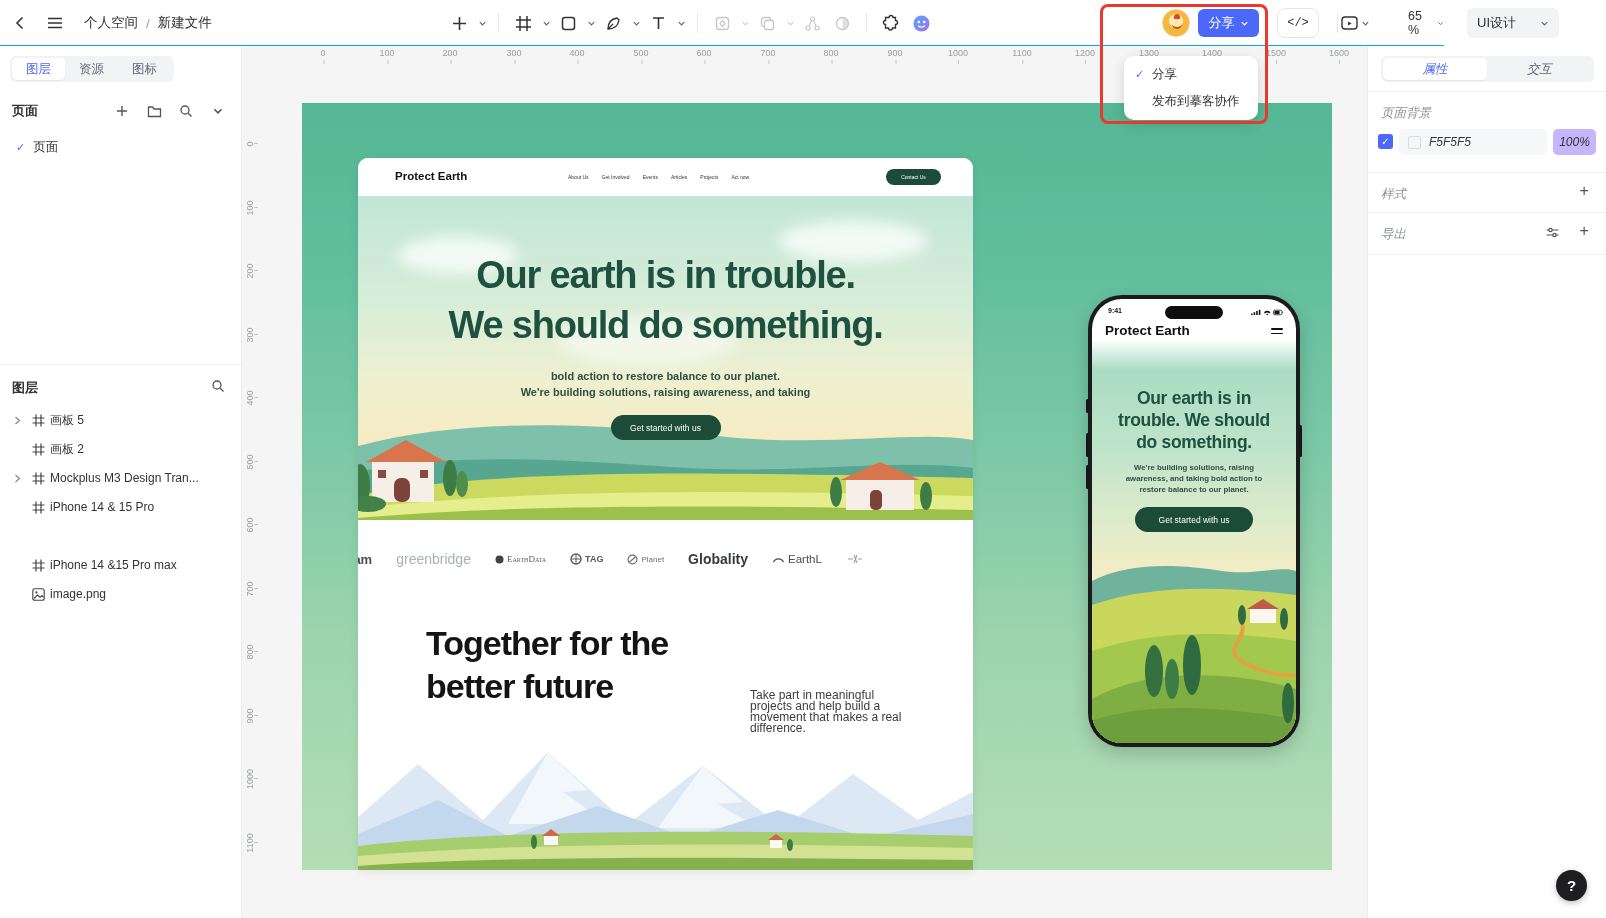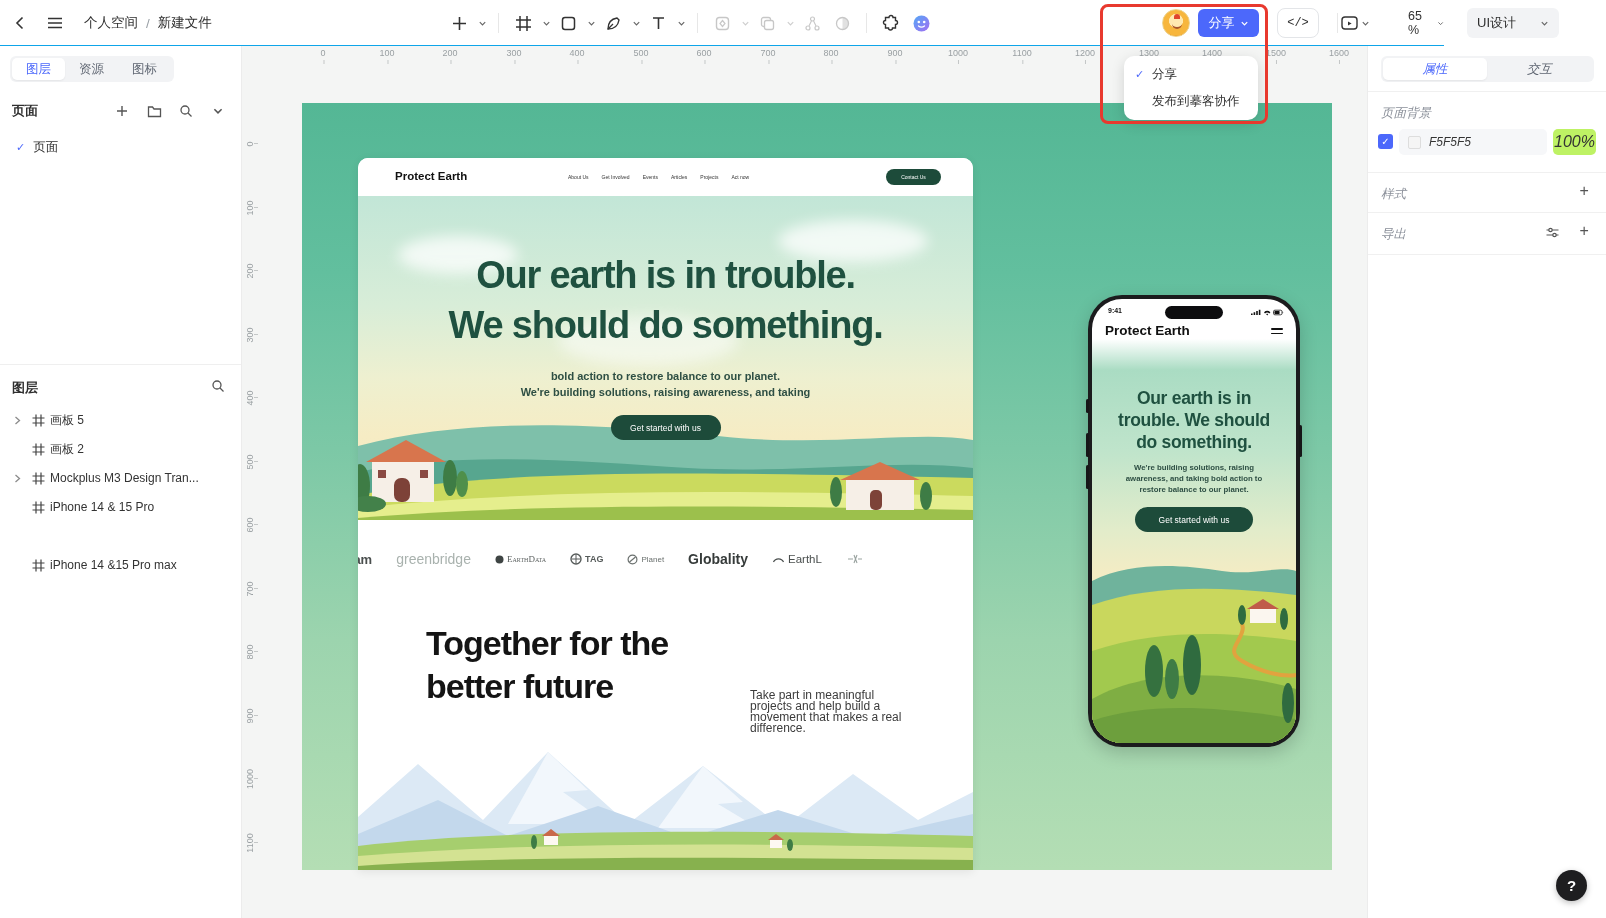--- a/index.html
+++ b/index.html
@@ -75,23 +75,23 @@
   .pn-div { position:absolute; left:0; width:100%; border-top:1px solid #f0f0f0; }
   .pn-label { position:absolute; left:13px; font-size:12.5px; color:#8a8f99; }
   .checkbox { position:absolute; left:10px; top:88px; width:15px; height:15px; border-radius:3px;
               background:#4c68fb; color:#fff; font-size:10px; display:flex; align-items:center;
               justify-content:center; cursor:pointer; }
   .color-field { position:absolute; left:31px; top:83px; width:148px; height:26px; background:#f6f7f9;
                  border-radius:5px; display:flex; align-items:center; font-size:12px; color:#333;
                  cursor:pointer; }
   .swatch { width:13px; height:13px; background:#f5f5f5; border:1px solid #ddd; border-radius:2px;
             margin:0 8px 0 9px; }
-  .pct-field { position:absolute; left:185px; top:83px; width:43px; height:26px; background:#bef264;
+  .pct-field { position:absolute; left:185px; top:83px; width:43px; height:26px; background:#c4b5fd;
                border-radius:5px; display:flex; align-items:center; justify-content:center;
-               font-size:16px; color:#333; cursor:pointer; }
+               font-size:12px; color:#333; cursor:pointer; }
   .plus-ic { position:absolute; width:16px; height:16px; color:#555; font-size:16px; line-height:14px;
              text-align:center; cursor:pointer; }
 
   
   .canvas { position:absolute; left:242px; top:46px; width:1125px; height:872px; background:#f4f5f4;
             overflow:hidden; z-index:10; }
   .h-tick { position:absolute; top:2px; transform:translateX(-50%); font-size:9px; color:#9aa0a3; }
   .h-tick::after { content:''; position:absolute; left:50%; top:12px; width:1px; height:4px; background:#c4c7c7; }
   .v-tick { position:absolute; left:0px; width:16px; height:14px; }
   .v-tick i { position:absolute; left:-7px; top:3px; width:30px; text-align:center; font-style:normal;
@@ -403,20 +403,30 @@
         </span>
       <span class="lbl">iPhone 14 &amp; 15 Pro</span>
     </div>
     <div class="layer-row" style="top:505px;">
       <span class="lic">
           <svg width="13" height="13" viewBox="0 0 13 13">
             <path d="M4 .5v12M9 .5v12M.5 4h12M.5 9h12" stroke="#444" stroke-width="1.2"></path>
           </svg>
         </span>
       <span class="lbl">iPhone 14 &amp;15 Pro max</span>
+    </div>
+    <div class="layer-row" style="top:534px;">
+      <span class="lic">
+          <svg width="13" height="13" viewBox="0 0 13 13">
+            <rect x=".8" y=".8" width="11.4" height="11.4" rx="2" fill="none" stroke="#444" stroke-width="1.1"></rect>
+            <circle cx="4.4" cy="4.4" r="1.1" fill="#444"></circle>
+            <path d="M2 10.5 5.5 7l2.5 2.2L10 7.5l1.5 1.8" fill="none" stroke="#444" stroke-width="1.1"></path>
+          </svg>
+        </span>
+      <span class="lbl">image.png</span>
     </div>
   </aside>
 
   <aside class="panel">
     <div class="seg" style="left:13px;top:10px;width:213px;">
       <div class="sg active" style="width:104px;">属性</div>
       <div class="sg" style="width:105px;">交互</div>
     </div>
     <div class="pn-div" style="top:45px;"></div>
     <div class="pn-label" style="top:59px;">页面背景</div>

